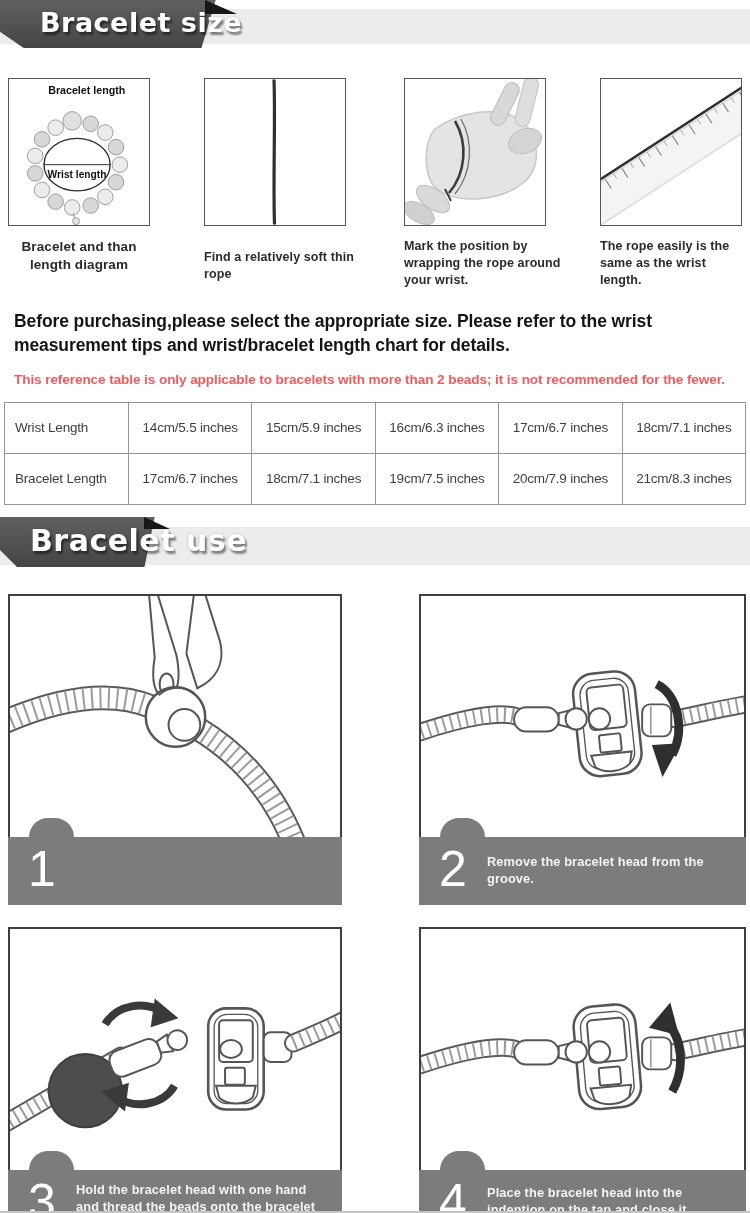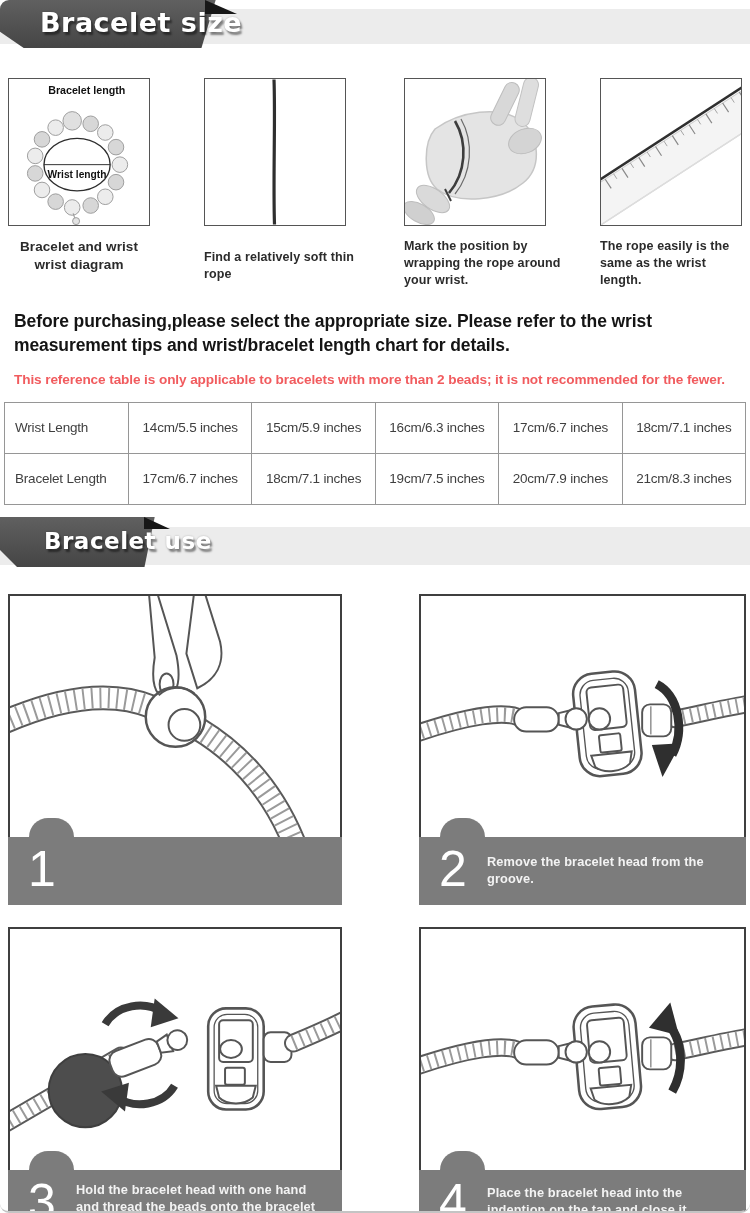--- a/index.html
+++ b/index.html
@@ -1,35 +1,35 @@
 <!DOCTYPE html>
 <html><head>
 <meta charset="utf-8">
 <style>
   html,body{margin:0;padding:0;background:#fff;}
   body{font-family:"Liberation Sans",sans-serif;-webkit-font-smoothing:antialiased;}
-  .page{position:relative;width:750px;height:1213px;margin:0 auto;background:#fff;overflow:hidden;border-bottom:2px solid #c4c4c4;box-sizing:border-box;border-radius:9px;}
+  .page{position:relative;width:750px;height:1213px;margin:0 auto;background:#fff;overflow:hidden;border-bottom:2px solid #c4c4c4;box-sizing:border-box;}
 
   
   .banner{position:relative;height:48px;}
   .banner-band{position:absolute;left:0;right:0;top:9px;height:35px;background:#ececec;}
   .ribbon{position:absolute;left:0;top:0;height:48px;}
   .ribbon-main{position:absolute;inset:0;background:linear-gradient(180deg,#606060,#454545);
     clip-path:polygon(0% 0%,91% 0%,85% 100%,10% 100%,0% 66%);}
   .ribbon-fold{position:absolute;top:0;background:#171717;clip-path:polygon(0 0,100% 100%,0 100%);}
   .ribbon-label{position:absolute;top:50%;transform:translateY(-54%);color:#fff;font-family:"DejaVu Sans",sans-serif;
     font-weight:700;letter-spacing:.5px;text-shadow:2px 3px 2px rgba(0,0,0,.45),0 0 2px rgba(0,0,0,.25);white-space:nowrap;}
   #banner-size .ribbon{width:237px;}
   #banner-size .ribbon-fold{left:205px;width:32px;height:14px;}
   #banner-size .ribbon-label{left:40px;font-size:27px;}
   #banner-use{height:52px;margin-top:12px;}
   #banner-use .banner-band{top:10px;height:38px;}
   #banner-use .ribbon{width:170px;height:50px;}
   #banner-use .ribbon-fold{left:144px;width:26px;height:12px;}
-  #banner-use .ribbon-label{left:44px;font-size:23px;}
+  #banner-use .ribbon-label{left:30px;font-size:30px;}
 
   
   .measure-grid{display:grid;grid-template-columns:196px 200px 196px 150px;padding:30px 0 0 8px;}
   .m-box{width:142px;height:148px;border:1.5px solid #555;background:#fff;box-sizing:border-box;overflow:hidden;}
   .m-box svg{display:block;width:100%;height:100%;}
   .m-cap{margin-top:12px;font-size:12.5px;font-weight:700;color:#2b2b2b;line-height:1.35;letter-spacing:.1px;}
   .m-cap.center{width:142px;text-align:center;font-size:13.5px;}
   .m-col2 .m-cap{width:180px;margin-top:23px;}
   .m-col3 .m-cap{width:165px;}
   .m-col4 .m-cap{width:150px;}
@@ -101,21 +101,21 @@
               <circle cx="97" cy="55" r="8" fill="#ececec"></circle>
             <circle cx="108" cy="70" r="8" fill="#d7d7d7"></circle>
           </g>
           <line x1="64" y1="138" x2="66" y2="144" stroke="#9c9c9c" stroke-width="1.2"></line>
           <circle cx="67" cy="146" r="3.6" fill="#e3e3e3" stroke="#9c9c9c"></circle>
           <ellipse cx="68" cy="88" rx="34" ry="27" fill="rgba(255,255,255,0.6)" stroke="#2e2e2e" stroke-width="1.4"></ellipse>
           <line x1="34" y1="88" x2="102" y2="88" stroke="#2e2e2e" stroke-width="1"></line>
           <text x="68" y="102" font-size="10.5" font-weight="bold" fill="#111" text-anchor="middle">Wrist length</text>
         </svg>
       </div>
-      <div class="m-cap center">Bracelet and wrist wrist diagram</div>
+      <div class="m-cap center">Bracelet and than length diagram</div>
     </div>
 
     <div class="m-col2">
       <div class="m-box">
         <svg viewBox="0 0 140 145">
           <path d="M69,0 C 70.5,40 68,100 69.5,145" stroke="#2f2f2f" stroke-width="3.2" fill="none"></path>
         </svg>
       </div>
       <div class="m-cap">Find a relatively soft thin rope</div>
     </div>

